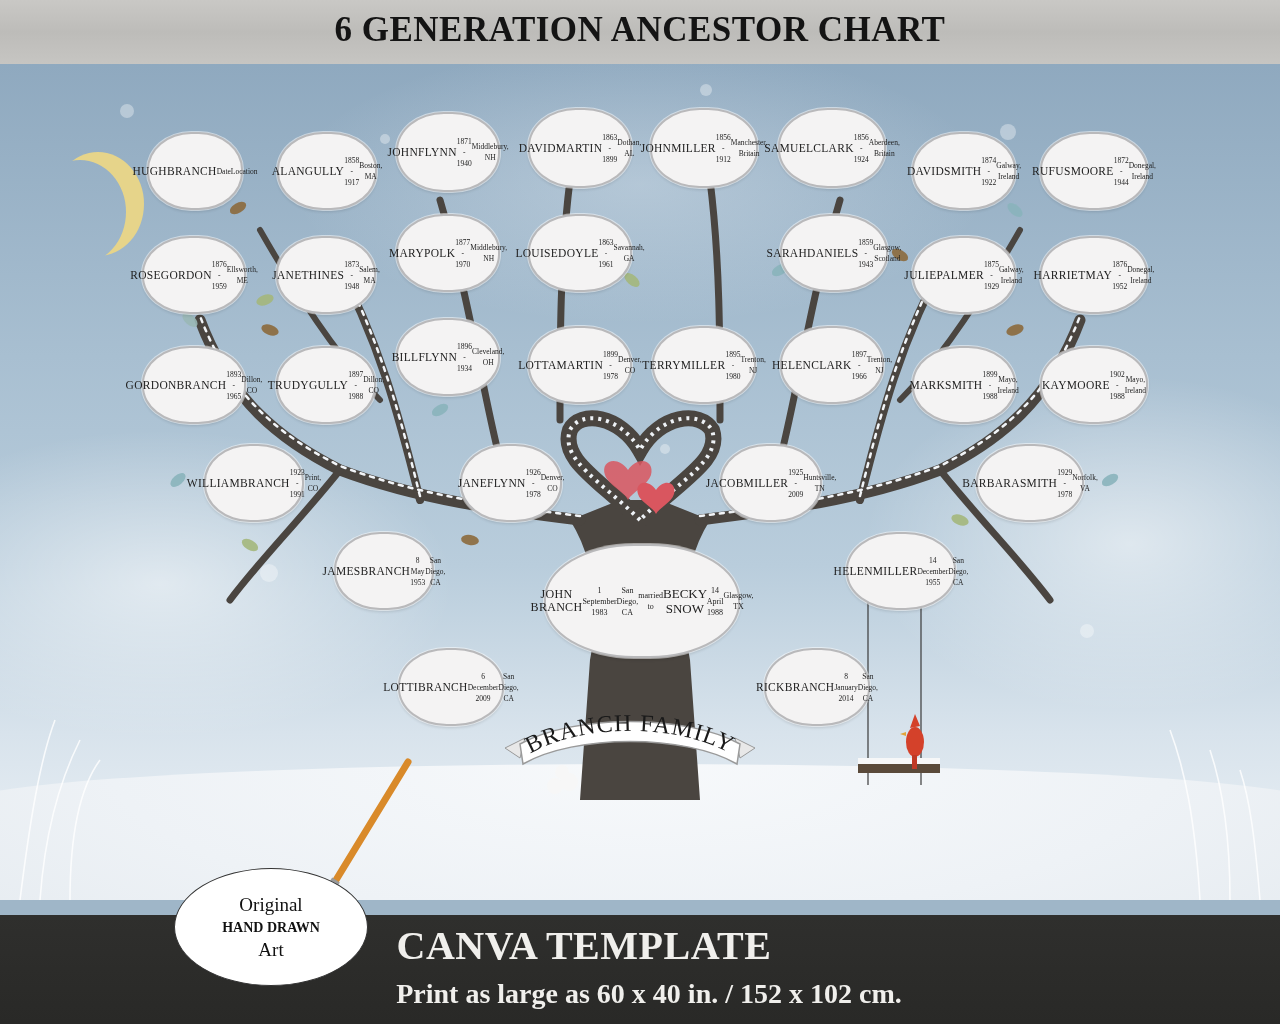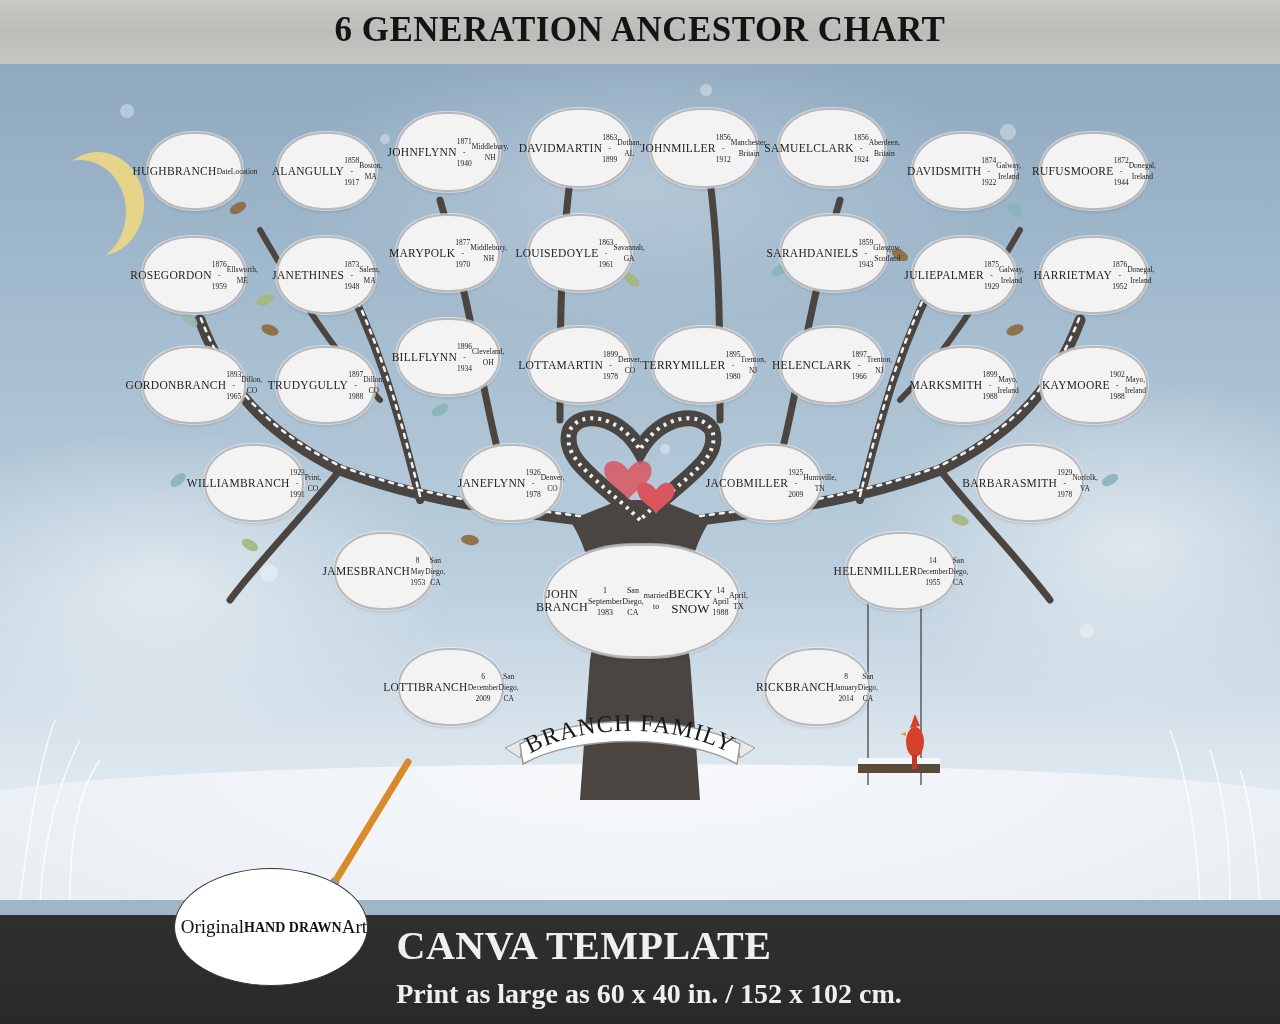--- a/index.html
+++ b/index.html
@@ -34,21 +34,21 @@
   .cloud-lg .c-spouse{font-family:"Liberation Serif",serif;font-size:13px;line-height:15px;}
   .banner{position:absolute;left:505px;top:644px;width:250px;height:60px;}
   .banner-text{font-family:"Liberation Serif",serif;font-size:24px;fill:#1a1a1a;letter-spacing:1px;}
   .footer-band{position:absolute;left:0;top:915px;width:1280px;height:109px;
     background:linear-gradient(180deg,#2f2f2d 0%,#292927 100%);}
   .footer-title{position:absolute;left:0;top:922px;width:1144px;text-align:center;padding-left:12px;
     font-family:"Liberation Serif",serif;font-weight:bold;font-size:40px;color:#f0efec;letter-spacing:0.5px;}
   .footer-sub{position:absolute;left:0;top:978px;width:1280px;text-align:center;
     font-family:"Liberation Serif",serif;font-weight:bold;font-size:28px;color:#f0efec;padding-left:9px;}
   .badge{position:absolute;left:174px;top:868px;width:192px;height:116px;border-radius:50%;background:#ffffff;border:1.5px solid #333;
-    display:flex;flex-direction:row;align-items:center;justify-content:flex-end;text-align:center;color:#111;}
+    display:flex;flex-direction:column;align-items:center;justify-content:center;text-align:center;color:#111;}
   .badge-top{font-family:"Liberation Serif",serif;font-size:19px;line-height:22px;}
   .badge-mid{font-family:"Liberation Serif",serif;font-weight:bold;font-size:14px;line-height:23px;}
   .badge-bot{font-family:"Liberation Serif",serif;font-size:19px;line-height:22px;}
 </style>
 </head>
 <body>
 
 <div class="header-band"></div>
 <div class="header-title">6 GENERATION ANCESTOR CHART</div>
 
@@ -322,21 +322,21 @@
     <div class="c-small">San Diego, CA</div>
   </div>
 
   <div class="cloud cloud-lg" style="left:544px;top:480px;width:192px;height:110px">
     <div class="c-name">JOHN BRANCH</div>
     <div class="c-small">1 September 1983</div>
     <div class="c-small">San Diego, CA</div>
     <div class="c-small">married to</div>
     <div class="c-spouse">BECKY SNOW</div>
     <div class="c-small">14 April 1988</div>
-    <div class="c-small">April, TX</div>
+    <div class="c-small">Glasgow, TX</div>
   </div>
 
   <div class="cloud" style="left:398px;top:584px;width:102px;height:74px">
     <div class="c-name">LOTTI</div>
     <div class="c-name">BRANCH</div>
     <div class="c-small">6 December 2009</div>
     <div class="c-small">San Diego, CA</div>
   </div>
   <div class="cloud" style="left:764px;top:584px;width:102px;height:74px">
     <div class="c-name">RICK</div>

